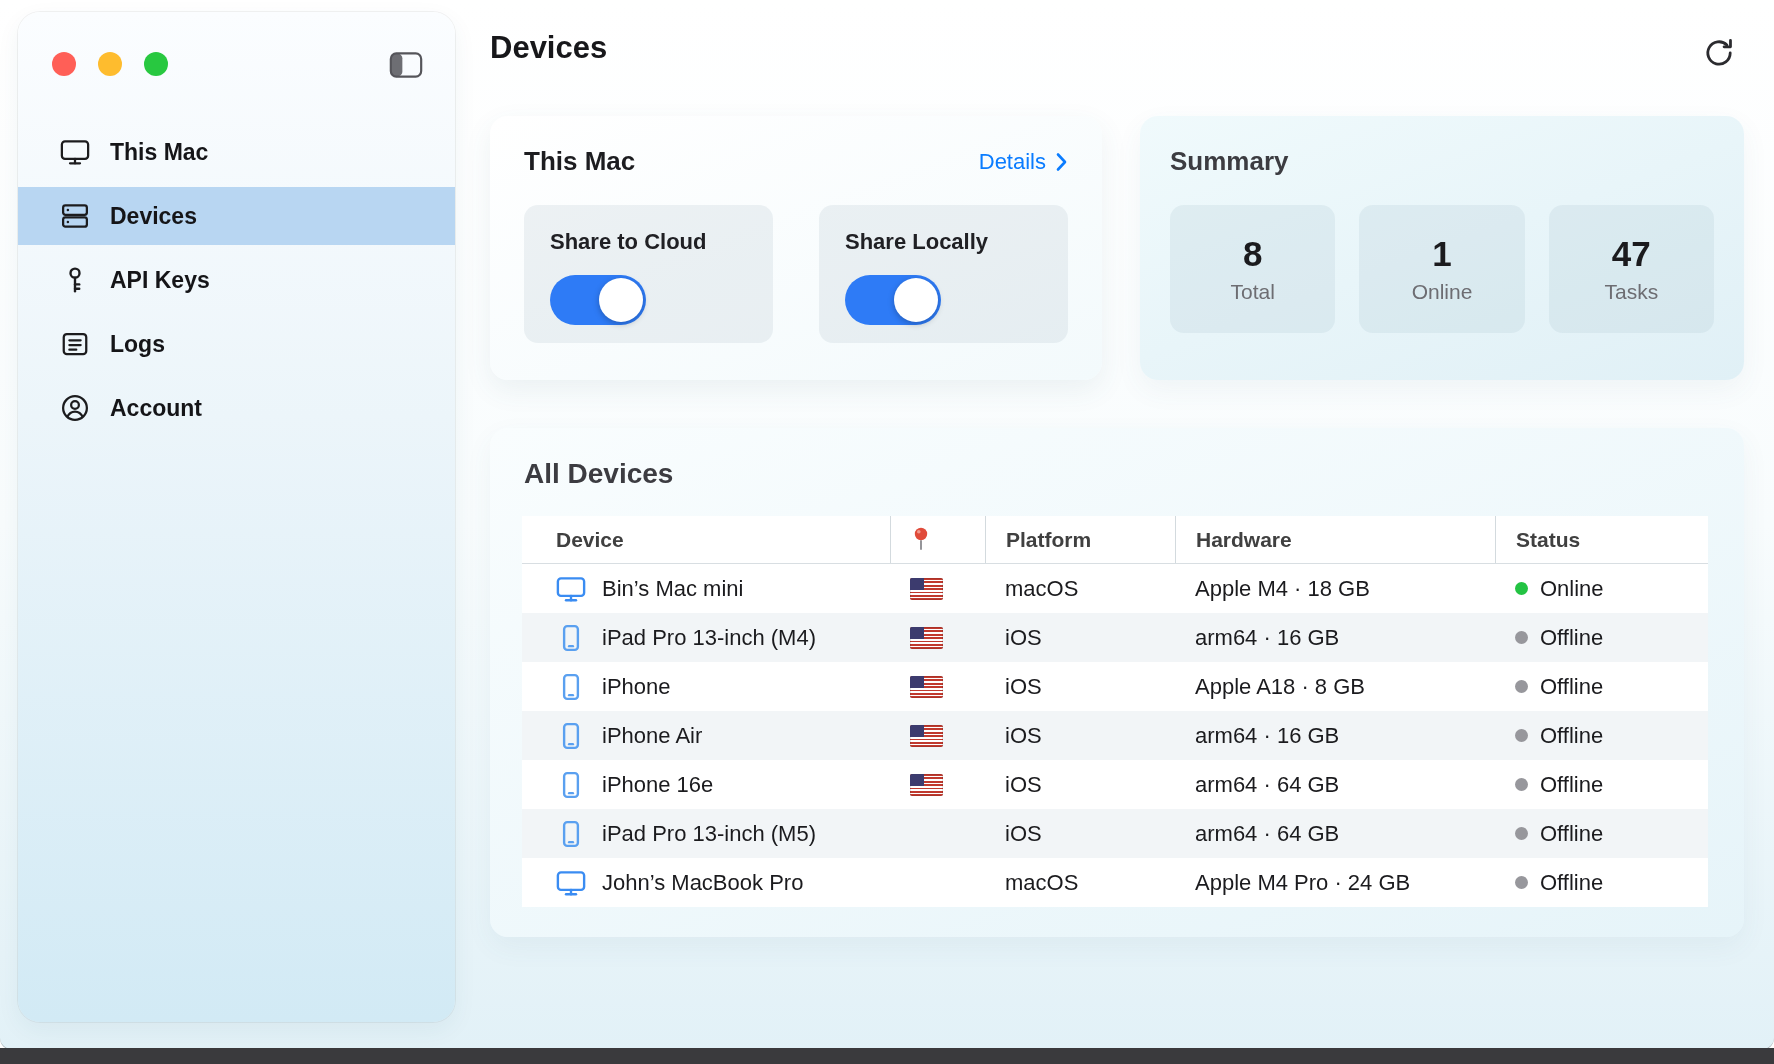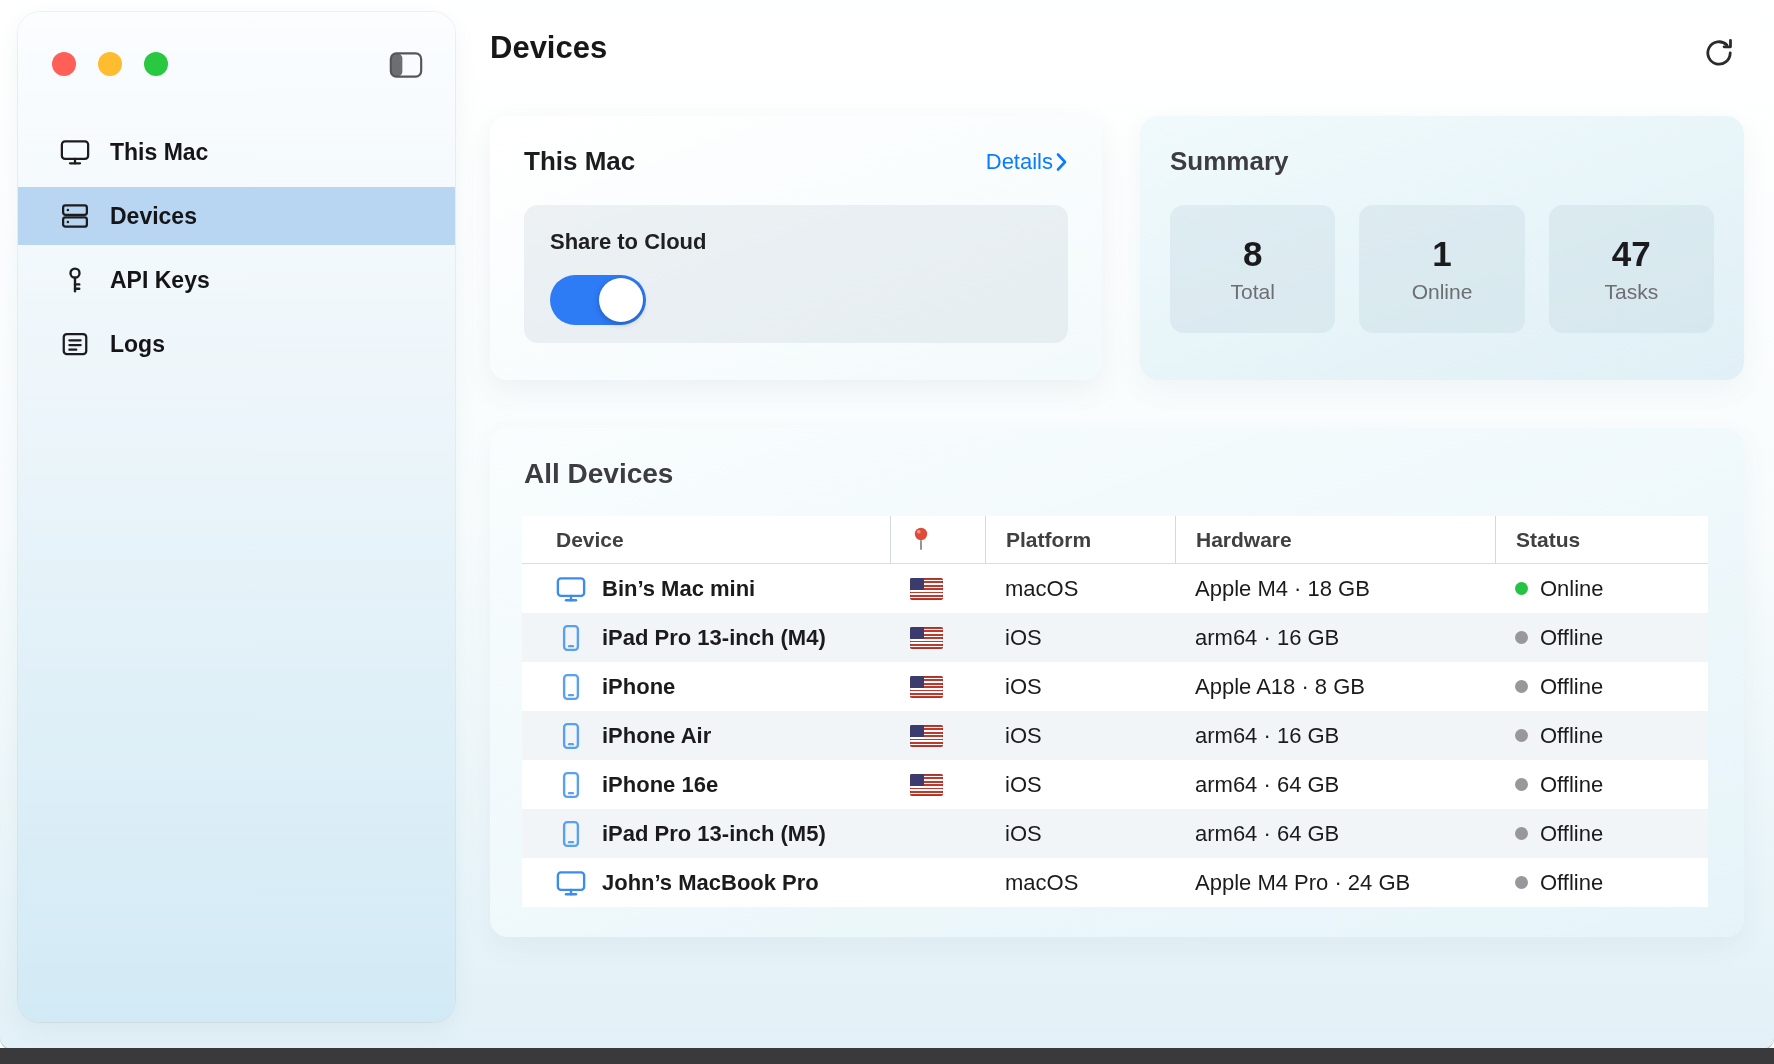--- a/index.html
+++ b/index.html
@@ -68,21 +68,21 @@
   }
   .summary-card {
     flex:1; height:264px; padding:30px 30px;
     background:linear-gradient(160deg,#f0fafc 0%,#e0f0f6 100%);
     box-shadow:0 10px 28px rgba(60,100,120,0.06);
   }
   .card-header { display:flex; align-items:center; justify-content:space-between; }
   .card-title { font-size:26px; font-weight:700; color:#1d1d20; }
   .summary-card .card-title { color:#3c3c41; }
   .details-link {
-    display:flex; align-items:center; gap:2px; color:#0a7cff;
+    display:flex; align-items:center; gap:9px; color:#0a7cff;
     font-size:22px; font-weight:500; background:none; border:none; cursor:default;
   }
   .details-link svg { width:13px; height:20px; }
 
   .toggle-panels { display:flex; gap:46px; margin-top:28px; }
   .toggle-panel {
     flex:1; height:138px; border-radius:14px; padding:24px 26px;
     background:rgba(135,158,168,0.13);
   }
   .toggle-label { font-size:22px; font-weight:600; color:#202024; }
@@ -119,21 +119,21 @@
   .c-device   { width:368px; padding-left:34px; }
   .c-pin      { width:95px; }
   .c-platform { width:190px; }
   .c-hardware { width:320px; }
   .c-status   { flex:1; }
   .tbody .trow:nth-child(even) { background:#f2f5f7; }
   .device-icon { width:30px; height:30px; margin-right:16px; flex:none; display:flex; }
   .device-icon svg { width:100%; height:100%; }
   .device-icon.mac   { color:#3a8cf2; }
   .device-icon.phone { color:#5aa0f0; }
-  .device-name { font-weight:700; }
+  .device-name { font-weight:400; }
   .pin-icon { width:20px; height:28px; display:flex; }
   .flag {
     width:33px; height:22px; border-radius:2px; position:relative; flex:none;
     background:repeating-linear-gradient(180deg,#c0392e 0 1.7px,#ffffff 1.7px 3.4px);
     box-shadow:inset 0 0 0 0.5px rgba(0,0,0,0.22);
     overflow:hidden;
   }
   .flag::before { content:""; position:absolute; left:0; top:0; width:14px; height:12px; background:#3c3b6e; }
   .status-dot { width:13px; height:13px; border-radius:50%; margin-right:12px; flex:none; }
   .status-dot.online  { background:#23c343; }
@@ -194,20 +194,30 @@
         <span class="nav-icon">
           <svg viewBox="0 0 24 24" fill="none" stroke="currentColor" stroke-width="1.8" stroke-linecap="round">
             <rect x="3" y="4" width="18" height="16" rx="2.5"></rect>
               <path d="M7.5 9h9"></path>
               <path d="M7.5 12.8h9"></path>
               <path d="M7.5 16.5h5.5"></path>
           </svg>
         </span>
         <span>Logs</span>
       </div>
+      <div class="nav-item">
+        <span class="nav-icon">
+          <svg viewBox="0 0 24 24" fill="none" stroke="currentColor" stroke-width="1.8">
+            <circle cx="12" cy="12" r="9.5"></circle>
+              <circle cx="12" cy="9.6" r="3.1"></circle>
+              <path d="M5.8 19.2c1.3-2.9 3.5-4.4 6.2-4.4s4.9 1.5 6.2 4.4"></path>
+          </svg>
+        </span>
+        <span>Account</span>
+      </div>
     </nav>
   </aside>
 
   <main class="main">
     <h1 class="main-title">Devices</h1>
     <button class="refresh-btn">
       <svg viewBox="0 0 24 24" fill="none" stroke="currentColor" stroke-width="2.1" stroke-linecap="round" stroke-linejoin="round">
         <path d="M20.4 12a8.4 8.4 0 1 1-2.5-6"></path>
           <polyline points="20.6 2.6 20.6 7.4 15.8 7.4"></polyline>
       </svg>
@@ -222,20 +232,26 @@
           <button class="details-link">
             <span>Details</span>
             <svg viewBox="0 0 12 20" fill="none" stroke="currentColor" stroke-width="2.6" stroke-linecap="round" stroke-linejoin="round">
               <path d="M2.5 2.5 9.5 10 2.5 17.5"></path>
             </svg>
           </button>
         </div>
         <div class="toggle-panels">
           <div class="toggle-panel">
             <div class="toggle-label">Share to Cloud</div>
+            <button class="toggle">
+              <span class="toggle-knob"></span>
+            </button>
+          </div>
+          <div class="toggle-panel">
+            <div class="toggle-label">Share Locally</div>
             <button class="toggle">
               <span class="toggle-knob"></span>
             </button>
           </div>
         </div>
       </section>
 
       <section class="card summary-card">
         <div class="card-header">
           <span class="card-title">Summary</span>

